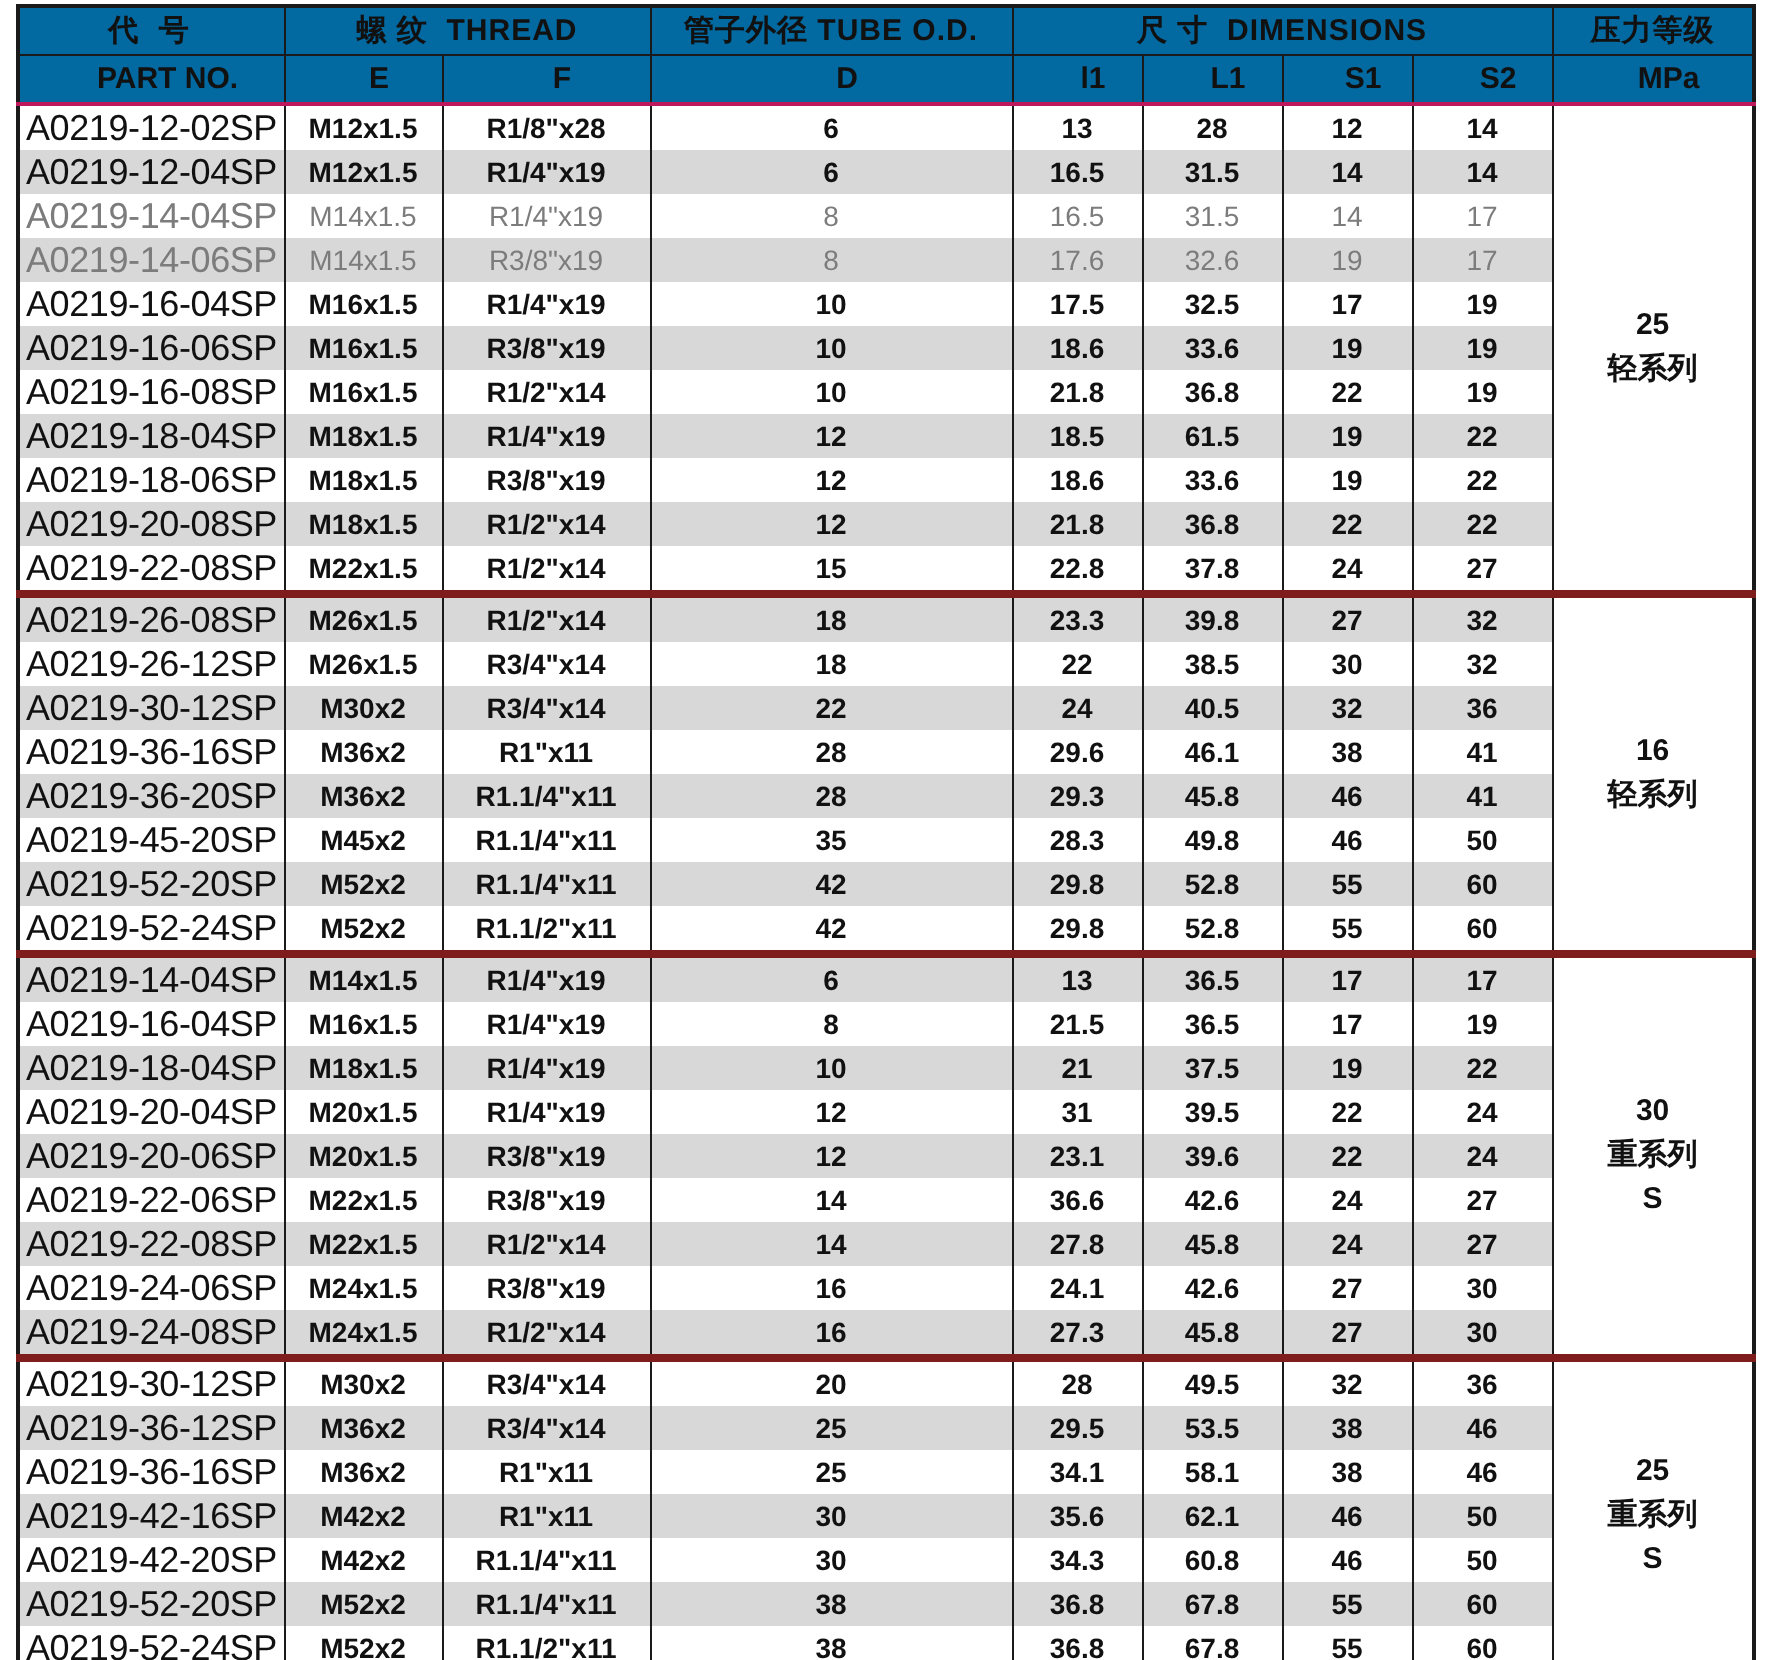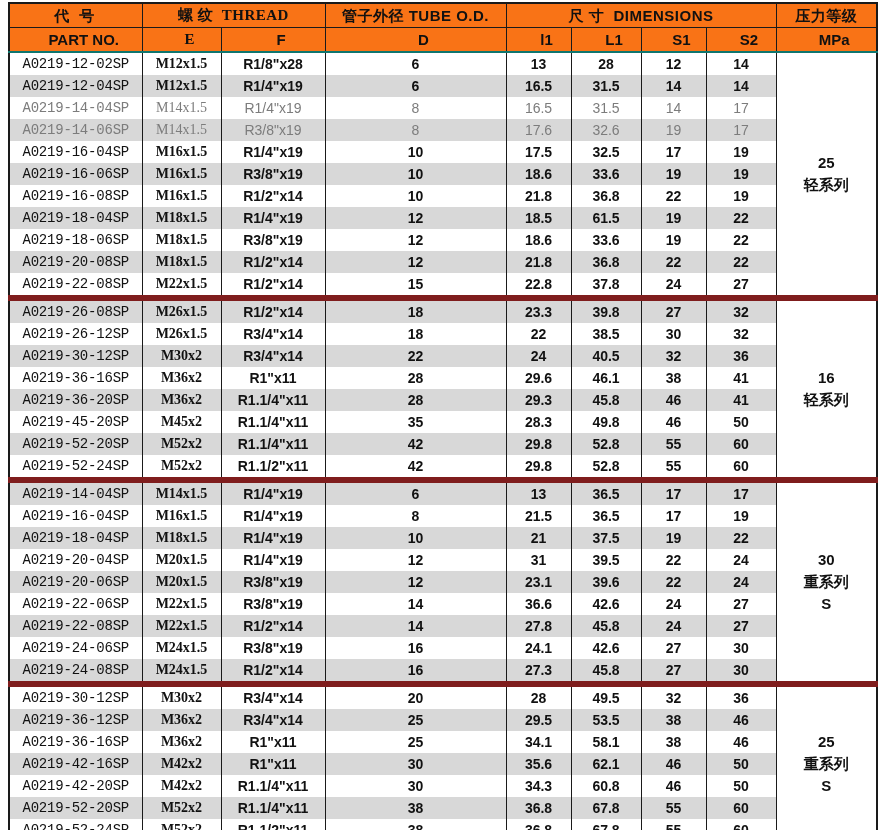--- a/index.html
+++ b/index.html
@@ -46,49 +46,48 @@
   col.c-d    { width: 181px; }
   col.c-l    { width: 65px; }
   col.c-L1   { width: 70px; }
   col.c-s1   { width: 65px; }
   col.c-s2   { width: 70px; }
   col.c-mpa  { width: 101px; }
 
   
   thead tr.hdr-top th,
   thead tr.hdr-bot th {
-    background: #f97316;
+    background: #0369a1;
     font-size: 15px;
     font-weight: bold;
     color: #111111;
     height: 23px;
     line-height: 23px;
   }
   thead tr.hdr-top th { border-bottom: 1px solid #1a1a1a; }
-  thead tr.hdr-bot th { border-bottom: 2px solid #0f766e; padding-left: 16px; }
+  thead tr.hdr-bot th { border-bottom: 2px solid #be185d; padding-left: 16px; }
 
   thead th.grp-title {
     letter-spacing: 0.5px;
   }
   thead th.cn-wide { letter-spacing: 3px; }
 
   
   tbody td {
     height: 22px;
     line-height: 22px;
     font-size: 14px;
   }
   tbody tr.shade td { background: #d8d8d8; }
   tbody tr.plain td { background: #ffffff; }
 
   td.part {
     font-weight: normal;
-    font-size: 14px;
+    font-size: 18px;
     letter-spacing: -0.2px;
-    font-family: Liberation Mono, monospace;
   }
   td.thr {
     font-weight: bold;
     font-size: 14px;
   }
   td.dim {
     font-weight: bold;
     font-size: 14px;
   }
   td.od {
@@ -99,37 +98,37 @@
   
   tr.faded td.part,
   tr.faded td.thr,
   tr.faded td.dim,
   tr.faded td.od {
     color: #7c7c7c;
     font-weight: normal;
   }
 
   
-  tbody tr.grp-start > td { border-top: 6px solid #7f1d1d; }
+  tbody tr.grp-start > td { border-top: 4px solid #7f1d1d; }
 
   
   td.mpa {
     background: #ffffff !important;
     font-size: 15px;
     font-weight: bold;
     line-height: 1.45;
     border-left: 2px solid #1a1a1a;
   }
   td.mpa .mpa-val { display: block; }
   td.mpa .mpa-series { display: block; }
   td.mpa .mpa-sfx { display: block; }
 
   
   td.part, th.part-h { border-left: 2px solid #1a1a1a; }
-  td.e, th.e-h { border-left: 2px solid #1a1a1a; font-family: Liberation Serif, serif; }
+  td.e, th.e-h { border-left: 2px solid #1a1a1a; }
   td.od, th.od-h { border-left: 2px solid #1a1a1a; }
   td.l1, th.l1-h { border-left: 2px solid #1a1a1a; }
 </style>
 </head>
 <body>
 
 <div id="spec-table-wrap">
   <table class="spec">
     <colgroup>
       <col class="c-part">

